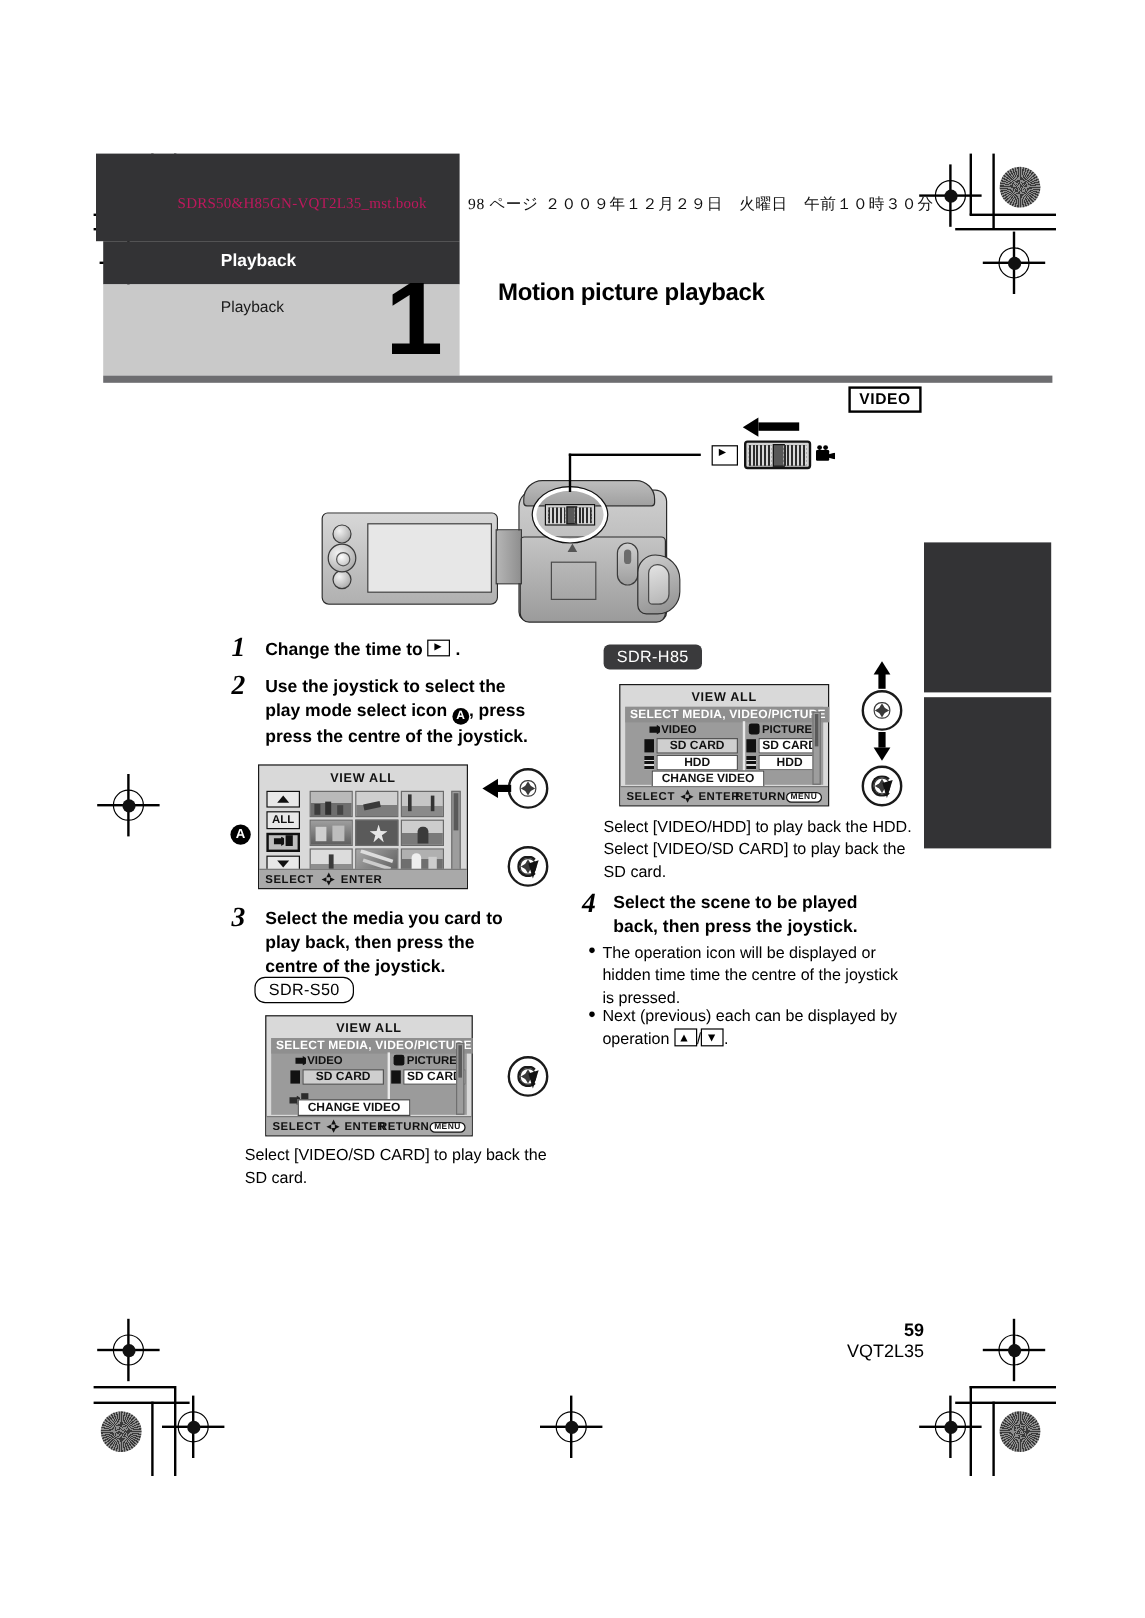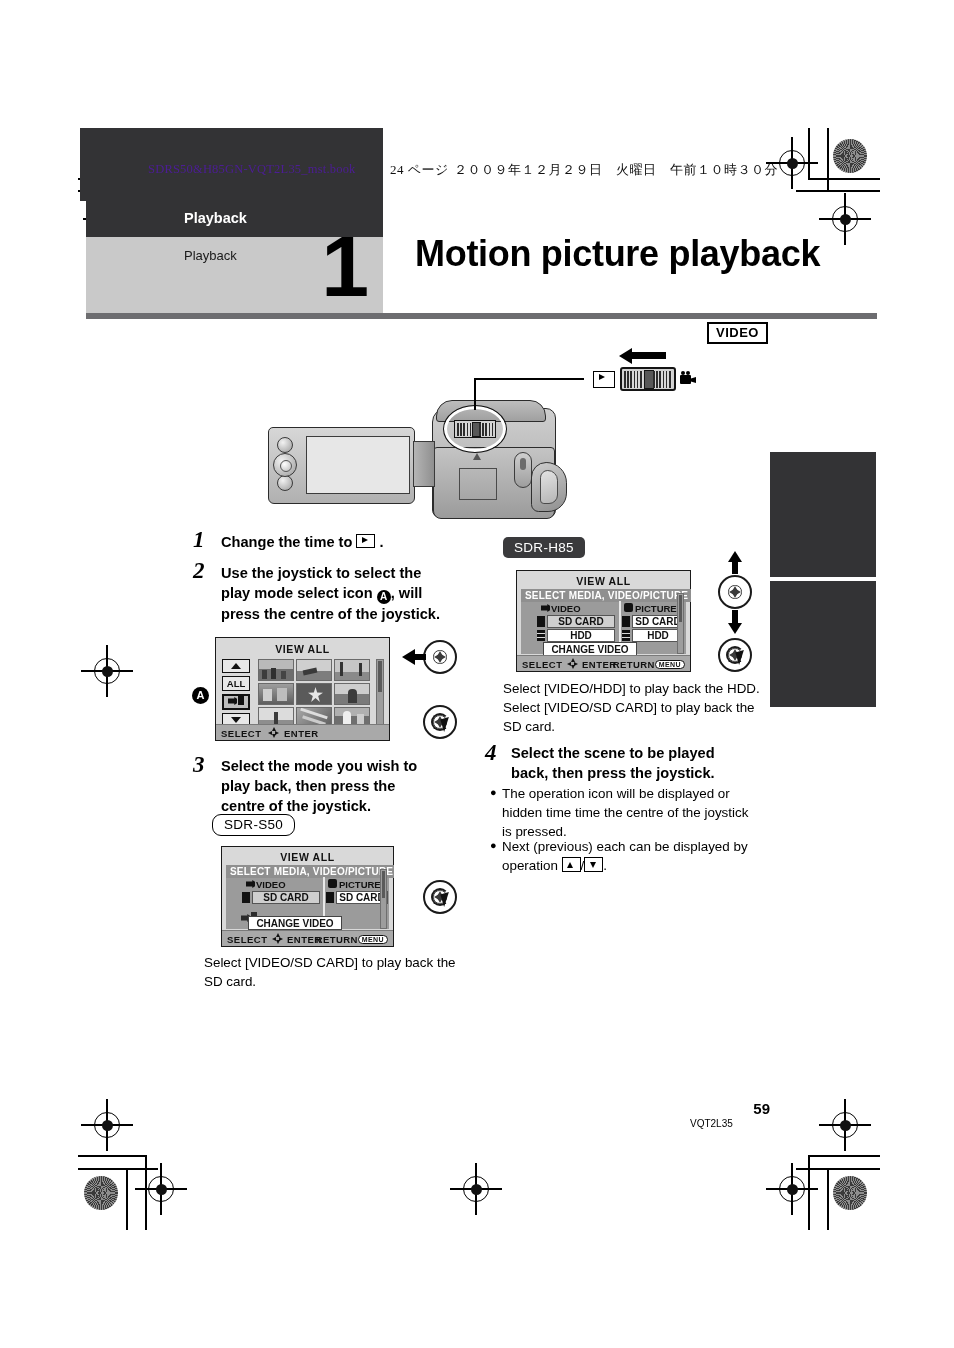--- a/index.html
+++ b/index.html
@@ -27,34 +27,34 @@
   .star{width:34px;height:34px;border-radius:50%;overflow:hidden;
     background:
       repeating-conic-gradient(#2b2b2b 0 5deg, #d8d8d8 5deg 10deg);}
   .star.dark{background:repeating-conic-gradient(#3a3a3a 0 4deg,#8e8e8e 4deg 8deg);}
   .star.web{width:34px;height:34px;border-radius:50%;
     background:repeating-radial-gradient(circle at 50% 50%, #3b3b3b 0 2px, #9a9a9a 2px 4px);}
 
   
   .hdr-dark{position:absolute;background:#333335;}
   .hdr-filetext{position:absolute;font-family:"Liberation Serif",serif;
-    font-size:12.5px;color:#4c1d95;letter-spacing:.2px;white-space:nowrap;}
+    font-size:12.5px;color:#be185d;letter-spacing:.2px;white-space:nowrap;}
   .hdr-date{position:absolute;font-family:"Liberation Serif",serif;
     font-size:13px;color:#111;white-space:nowrap;letter-spacing:.5px;}
 
   .chap-dark{position:absolute;background:#333335;}
   .chap-dark span{color:#fff;font-weight:bold;font-size:14.5px;}
   .chap-grey{position:absolute;background:#c9c9c9;}
   .chap-grey .sub{position:absolute;left:98px;top:11px;font-size:13px;color:#1a1a1a;}
   .chap-grey .num{position:absolute;right:14px;top:-14px;font-size:86px;
     font-weight:bold;line-height:1;color:#000;font-family:"Liberation Sans",sans-serif;}
 
   .rule{position:absolute;background:#6d6d70;}
 
-  .page-title{position:absolute;font-size:36px;font-weight:bold;
+  .page-title{position:absolute;font-size:20px;font-weight:bold;
     letter-spacing:-.3px;color:#000;}
 
   
   .video-badge{position:absolute;border:2.5px solid #000;background:#fff;
     padding:1px 7px 2px;font-size:13px;font-weight:bold;letter-spacing:.5px;}
 
   
   .tab-black{position:absolute;background:#333335;}
 
   
@@ -184,21 +184,21 @@
     background:repeating-linear-gradient(90deg,#2c2c2c 0 1.6px,#d9d9d9 1.6px 3.2px),
                repeating-linear-gradient(0deg,#2c2c2c 0 1.6px,#d9d9d9 1.6px 3.2px);}
   .mode-sw .handle{position:absolute;top:0.5px;bottom:0.5px;background:#585858;
     border:1px solid #141414;box-sizing:border-box;}
   .circ-hl{position:absolute;border:3px solid #fff;border-radius:50%;box-sizing:border-box;}
   .leadline{position:absolute;background:#000;}
   .camico{position:absolute;}
   .camico .b{position:absolute;background:#000;}
 
   .pgnum{position:absolute;font-size:15px;font-weight:bold;text-align:right;}
-  .pgcode{position:absolute;font-size:10px;text-align:left;}
+  .pgcode{position:absolute;font-size:15px;text-align:right;}
 </style>
 </head>
 <body>
 
 <div>
 
   <div class="cropline" style="left:78px;top:178px;width:68px;height:1.6px"></div>
   <div class="cropline" style="left:78px;top:190px;width:80px;height:1.6px"></div>
   <div class="cropline" style="left:126px;top:128px;width:1.6px;height:62px"></div>
   <div class="cropline" style="left:145px;top:128px;width:1.6px;height:51px"></div>
@@ -275,21 +275,21 @@
     </div>
   <div class="reg-open abs" style="left:463px;top:1176px">
       <div class="hl"></div>
       <div class="vl"></div>
       <div class="d"></div>
     </div>
 </div>
 
 <div class="hdr-dark" style="left:80px;top:128px;width:303px;height:73px"></div>
 <div class="hdr-filetext" style="left:148px;top:162px">SDRS50&amp;H85GN-VQT2L35_mst.book</div>
-<div class="hdr-date" style="left:390px;top:161px">24 ページ</div>
+<div class="hdr-date" style="left:390px;top:161px">98 ページ</div>
 <div class="hdr-date" style="left:454px;top:161px">２００９年１２月２９日　火曜日　午前１０時３０分</div>
 
 <div class="chap-dark" style="left:86px;top:201px;width:297px;height:36px">
   <span style="position:absolute;left:98px;top:9px">Playback</span>
 </div>
 <div class="chap-grey" style="left:86px;top:237px;width:297px;height:76px">
   <div class="sub">Playback</div>
   <div class="num">1</div>
 </div>
 <div class="rule" style="left:86px;top:313px;width:791px;height:6px"></div>
@@ -369,21 +369,21 @@
 <div class="steptxt" style="left:221px;top:532px;width:260px">
   <span>Change the time to</span>
   <span class="ico-play"></span>
   <span>.</span>
 </div>
 
 <div class="stepnum" style="left:193px;top:558px">2</div>
 <div class="steptxt" style="left:221px;top:563px;width:268px">
   <span>Use the joystick to select the</span><br>
   <span>play mode select icon</span>
-  <span class="ico-A">A</span><span>, will</span><br>
+  <span class="ico-A">A</span><span>, press</span><br>
   <span>press the centre of the joystick.</span>
 </div>
 
 <div>
   <div class="ico-A abs" style="left:192px;top:687px;width:17px;height:17px;line-height:17px;font-size:11px">A</div>
 
   <div class="lcd" style="left:215px;top:637px;width:175px;height:104px">
     <div class="lcd-title" style="top:5px">VIEW ALL</div>
 
     <div class="sidebtn" style="left:6px;top:21px;width:28px;height:14px">
@@ -471,21 +471,21 @@
         <div class="ar r"></div>
       </div>
   </div>
   <div style="position:absolute;left:431px;top:713px;width:18px;height:18px;border:2.2px solid #1a1a1a;
               border-radius:50%;border-right-color:transparent;box-sizing:border-box"></div>
   <div class="cursor" style="left:442px;top:718px"></div>
 </div>
 
 <div class="stepnum" style="left:193px;top:752px">3</div>
 <div class="steptxt" style="left:221px;top:756px;width:262px">
-  <span>Select the mode you wish to</span><br>
+  <span>Select the media you card to</span><br>
   <span>play back, then press the</span><br>
   <span>centre of the joystick.</span>
 </div>
 
 <div class="model-open" style="left:212px;top:814px">SDR-S50</div>
 
 <div class="lcd" style="left:221px;top:846px;width:173px;height:101px">
   <div class="lcd-title" style="top:4px">VIEW ALL</div>
   <div class="msel-dark" style="left:4px;top:18px;right:4px;height:64px"></div>
   <div class="msel-head" style="left:4px;top:18px;width:160px">SELECT MEDIA, VIDEO/PICTURE</div>

